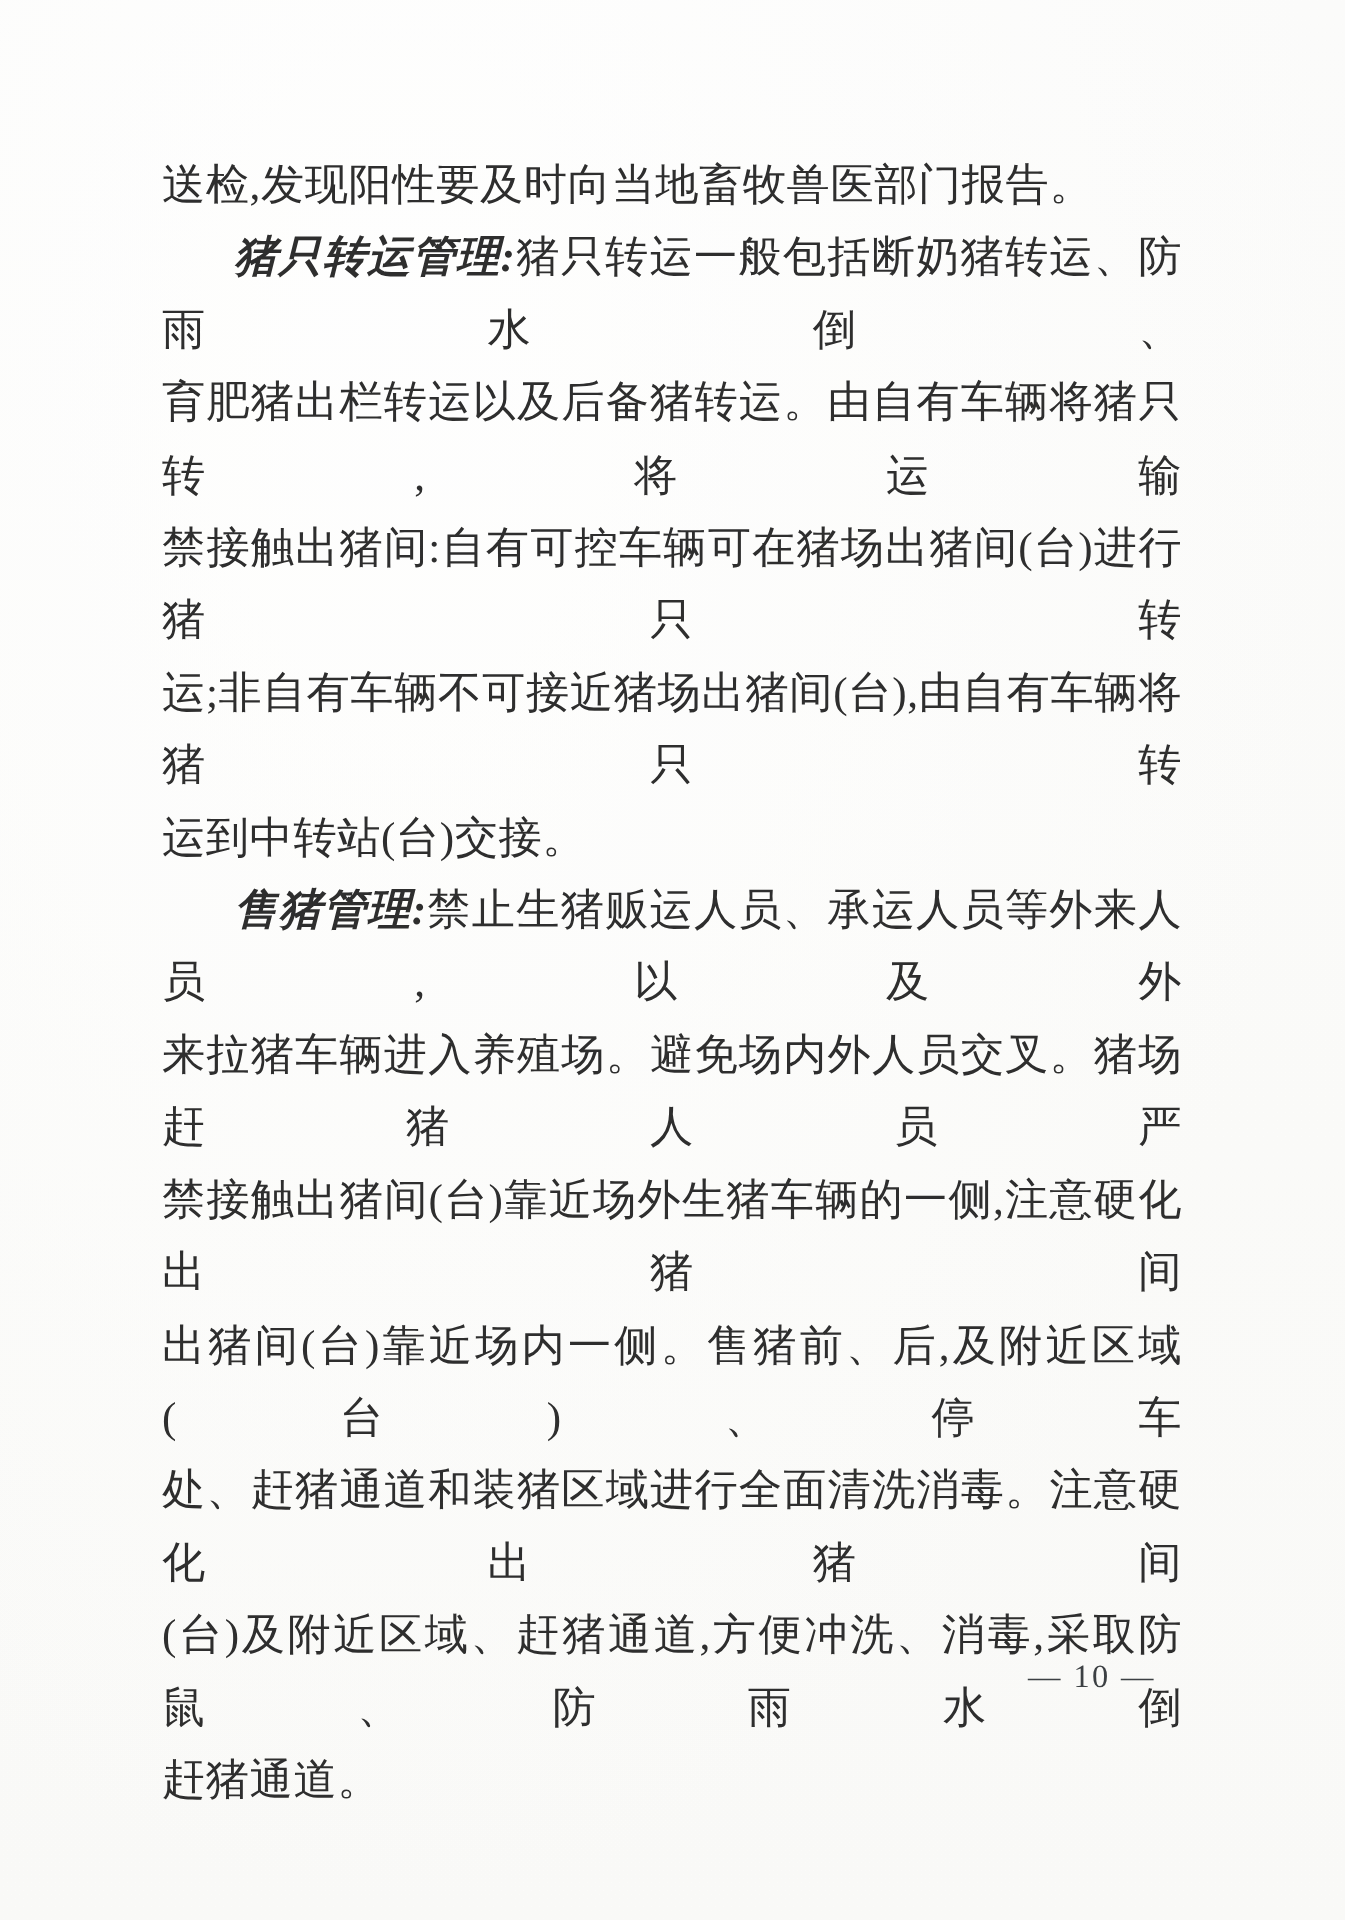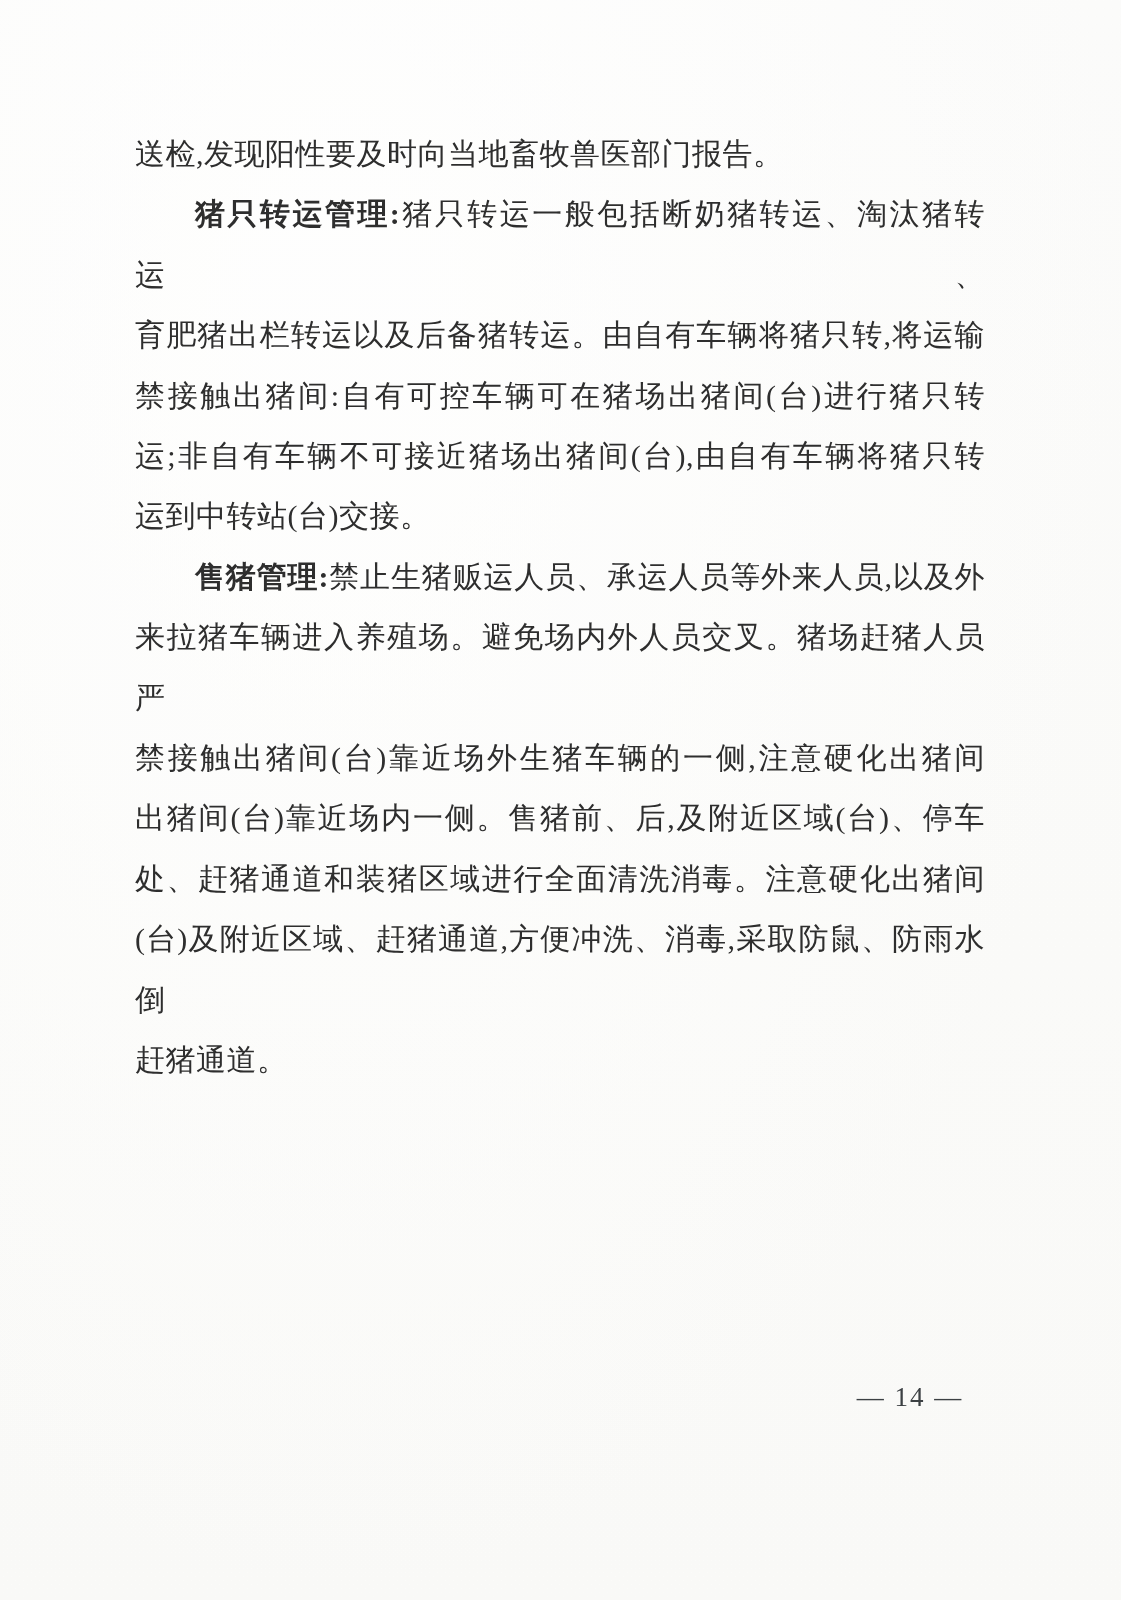--- a/index.html
+++ b/index.html
@@ -20,40 +20,41 @@
     
     background:
       radial-gradient(ellipse at 30% 20%, rgba(255,255,255,0.6), rgba(0,0,0,0.008) 70%),
       linear-gradient(180deg, #fdfdfc 0%, #fcfcfa 60%, #fbfbf9 100%);
   }
   .text-block {
     position: absolute;
     left: 135px;
     top: 124px;
     width: 850px;
-    font-size: 30px;
+    font-size: 36px;
     line-height: 60.4px;
     color: #2e2e2e;
     letter-spacing: 0.5px;
   }
   .line {
     white-space: nowrap;
     text-align: left;
   }
   .line.fill {
     white-space: normal;
     text-align: justify;
     text-align-last: justify;
     text-justify: inter-character;
   }
   .line.indent {
     text-indent: 60px;
   }
   .hd {
     font-weight: 700;
+    font-style: italic;
   }
   .footer-pagenum {
     position: absolute;
     left: 815px;
     top: 1382px;
     width: 190px;
     text-align: center;
     font-size: 27px;
     color: #3c4043;
     letter-spacing: 2px;
@@ -61,33 +62,33 @@
 </style>
 </head>
 <body>
 
 <div class="paper"></div>
 
 <div class="text-block">
   <div class="line">送检,发现阳性要及时向当地畜牧兽医部门报告。</div>
 
   <div class="line fill indent">
-    <span class="hd">猪只转运管理:</span><span>猪只转运一般包括断奶猪转运、淘汰猪转运、</span>
+    <span class="hd">猪只转运管理:</span><span>猪只转运一般包括断奶猪转运、防雨水倒、</span>
   </div>
 
   <div class="line fill">育肥猪出栏转运以及后备猪转运。由自有车辆将猪只转,将运输</div>
   <div class="line fill">禁接触出猪间:自有可控车辆可在猪场出猪间(台)进行猪只转</div>
   <div class="line fill">运;非自有车辆不可接近猪场出猪间(台),由自有车辆将猪只转</div>
   <div class="line">运到中转站(台)交接。</div>
 
   <div class="line fill indent">
     <span class="hd">售猪管理:</span><span>禁止生猪贩运人员、承运人员等外来人员,以及外</span>
   </div>
 
   <div class="line fill">来拉猪车辆进入养殖场。避免场内外人员交叉。猪场赶猪人员严</div>
   <div class="line fill">禁接触出猪间(台)靠近场外生猪车辆的一侧,注意硬化出猪间</div>
   <div class="line fill">出猪间(台)靠近场内一侧。售猪前、后,及附近区域(台)、停车</div>
   <div class="line fill">处、赶猪通道和装猪区域进行全面清洗消毒。注意硬化出猪间</div>
   <div class="line fill">(台)及附近区域、赶猪通道,方便冲洗、消毒,采取防鼠、防雨水倒</div>
   <div class="line">赶猪通道。</div>
 </div>
 
-<div class="footer-pagenum">— 14 —</div>
+<div class="footer-pagenum">— 10 —</div>
 
 </body></html>

